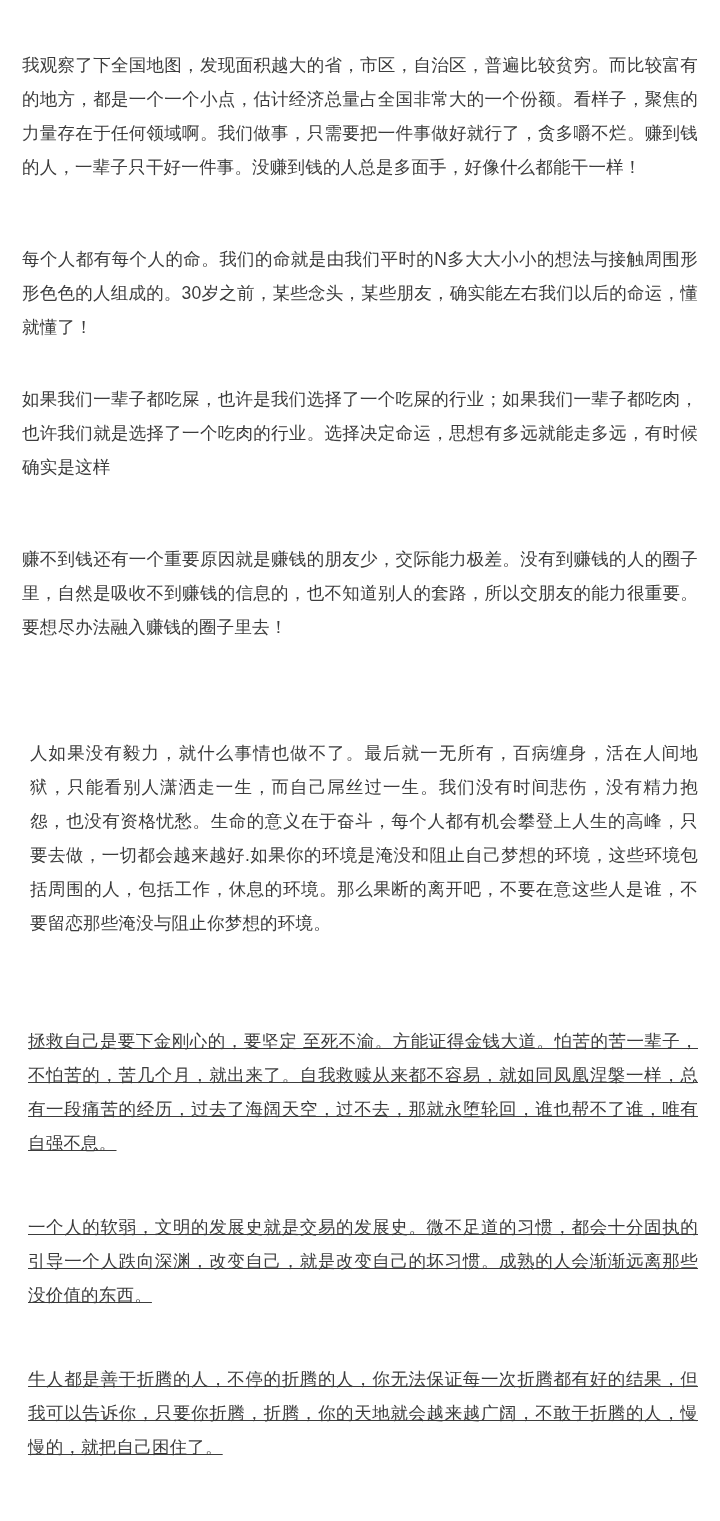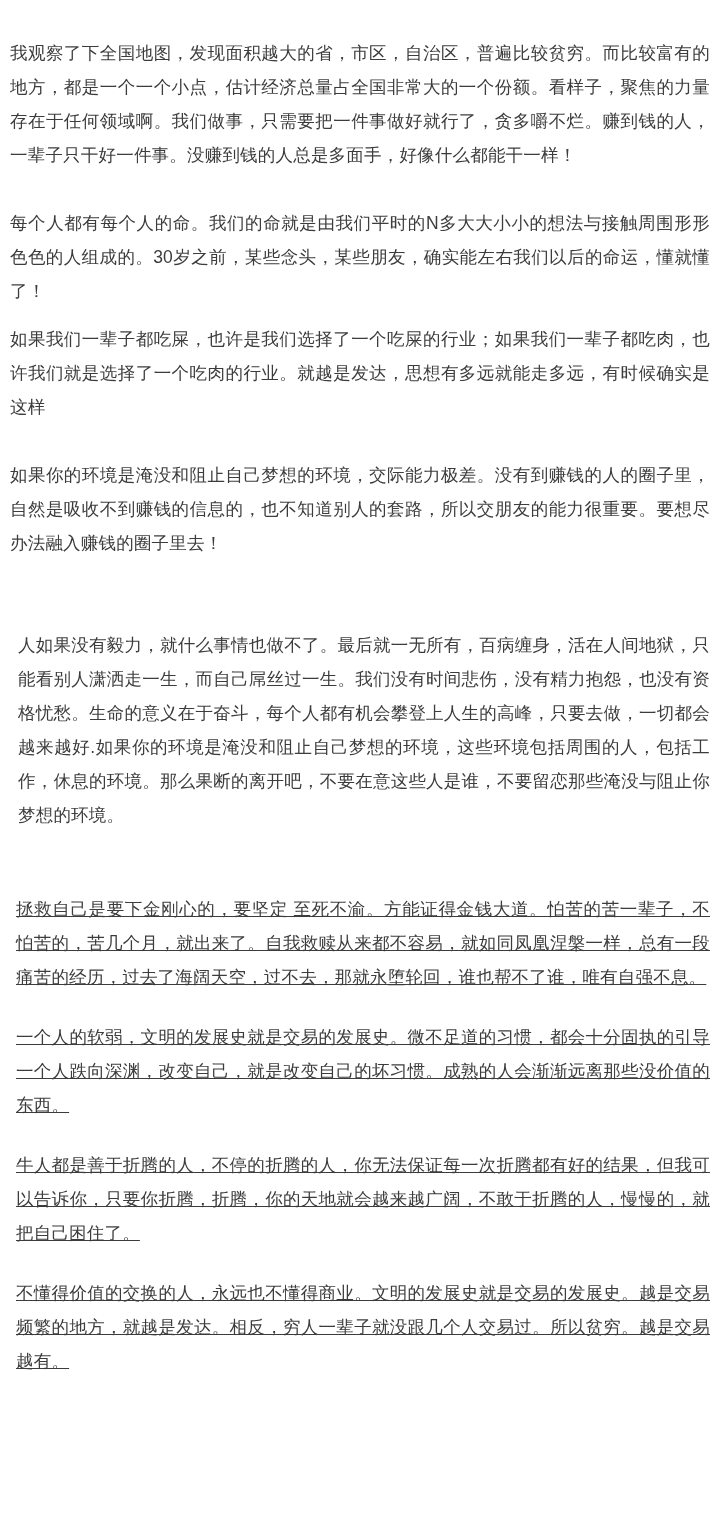--- a/index.html
+++ b/index.html
@@ -23,45 +23,45 @@
   .article {
     width: 700px;
     margin: 0 auto;
   }
   .para {
     color: #3c3c3c;
     font-size: 17.5px;
     line-height: 34px;
     text-align: justify;
     text-justify: inter-ideograph;
-    margin: 0;
+    margin: 12px;
     letter-spacing: 0.2px;
   }
   .gap-lg { height: 34px; }
   .gap-md { height: 26px; }
   .gap-sm { height: 14px; }
   .indent-1 { padding-left: 8px; }
   .indent-2 { padding-left: 6px; text-decoration: underline; }
 </style>
 </head>
 <body>
 
 <div class="page">
   <div class="article">
 
     <p class="para">我观察了下全国地图，发现面积越大的省，市区，自治区，普遍比较贫穷。而比较富有的地方，都是一个一个小点，估计经济总量占全国非常大的一个份额。看样子，聚焦的力量存在于任何领域啊。我们做事，只需要把一件事做好就行了，贪多嚼不烂。赚到钱的人，一辈子只干好一件事。没赚到钱的人总是多面手，好像什么都能干一样！</p>
     <div class="gap-lg"></div>
 
     <p class="para">每个人都有每个人的命。我们的命就是由我们平时的N多大大小小的想法与接触周围形形色色的人组成的。30岁之前，某些念头，某些朋友，确实能左右我们以后的命运，懂就懂了！</p>
     <div class="gap-sm"></div>
 
-    <p class="para">如果我们一辈子都吃屎，也许是我们选择了一个吃屎的行业；如果我们一辈子都吃肉，也许我们就是选择了一个吃肉的行业。就越是发达，思想有多远就能走多远，有时候确实是这样</p>
+    <p class="para">如果我们一辈子都吃屎，也许是我们选择了一个吃屎的行业；如果我们一辈子都吃肉，也许我们就是选择了一个吃肉的行业。选择决定命运，思想有多远就能走多远，有时候确实是这样</p>
     <div class="gap-lg"></div>
 
-    <p class="para">如果你的环境是淹没和阻止自己梦想的环境，交际能力极差。没有到赚钱的人的圈子里，自然是吸收不到赚钱的信息的，也不知道别人的套路，所以交朋友的能力很重要。要想尽办法融入赚钱的圈子里去！</p>
+    <p class="para">赚不到钱还有一个重要原因就是赚钱的朋友少，交际能力极差。没有到赚钱的人的圈子里，自然是吸收不到赚钱的信息的，也不知道别人的套路，所以交朋友的能力很重要。要想尽办法融入赚钱的圈子里去！</p>
     <div class="gap-lg"></div>
 
     <div class="gap-lg"></div>
 
     <p class="para indent-1">人如果没有毅力，就什么事情也做不了。最后就一无所有，百病缠身，活在人间地狱，只能看别人潇洒走一生，而自己屌丝过一生。我们没有时间悲伤，没有精力抱怨，也没有资格忧愁。生命的意义在于奋斗，每个人都有机会攀登上人生的高峰，只要去做，一切都会越来越好.如果你的环境是淹没和阻止自己梦想的环境，这些环境包括周围的人，包括工作，休息的环境。那么果断的离开吧，不要在意这些人是谁，不要留恋那些淹没与阻止你梦想的环境。</p>
     <div class="gap-lg"></div>
     <div class="gap-md"></div>
 
     <p class="para indent-2">拯救自己是要下金刚心的，要坚定 至死不渝。方能证得金钱大道。怕苦的苦一辈子，不怕苦的，苦几个月，就出来了。自我救赎从来都不容易，就如同凤凰涅槃一样，总有一段痛苦的经历，过去了海阔天空，过不去，那就永堕轮回，谁也帮不了谁，唯有自强不息。</p>
     <div class="gap-md"></div>

